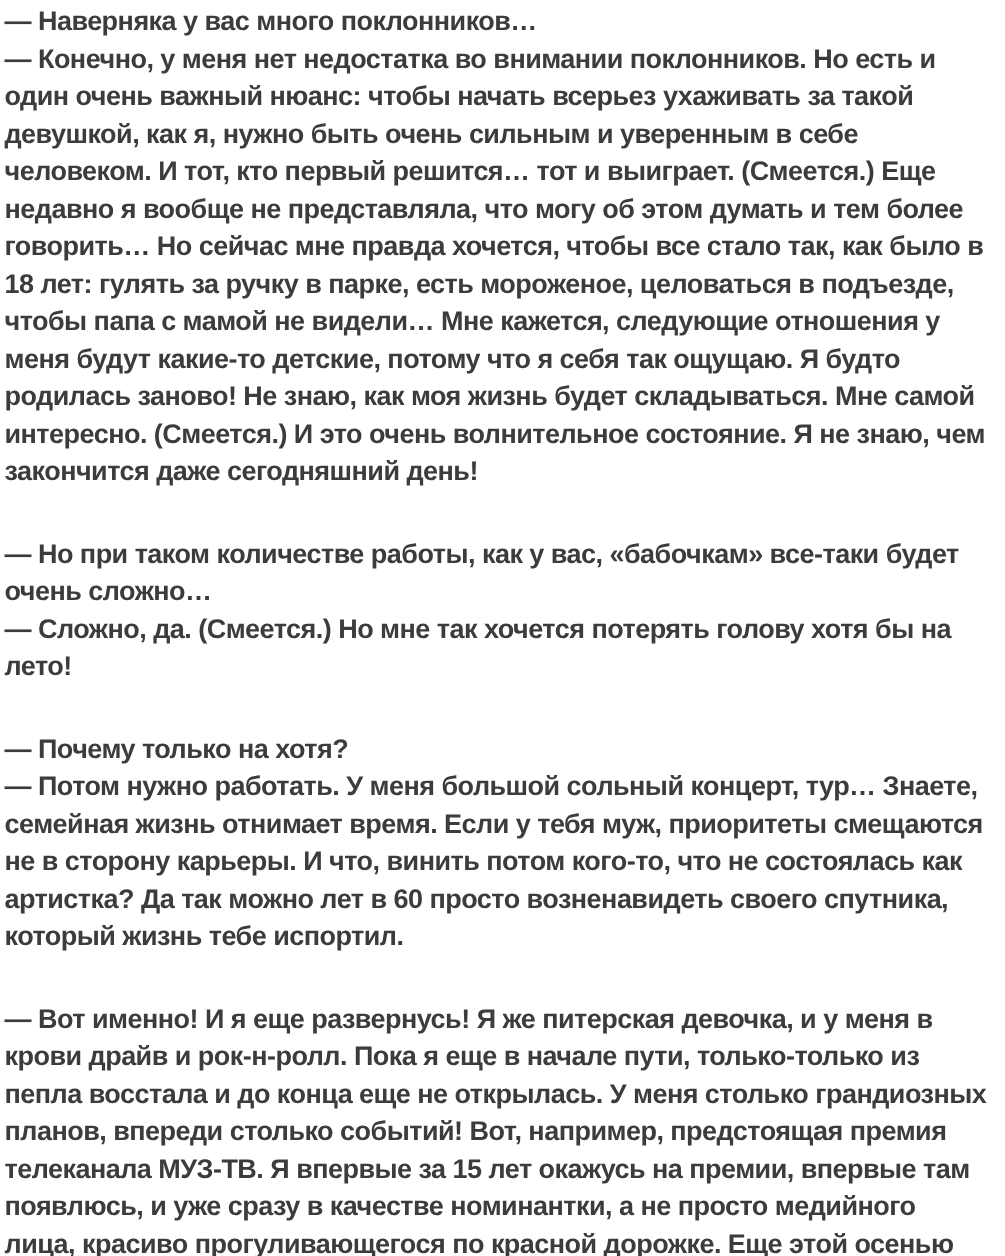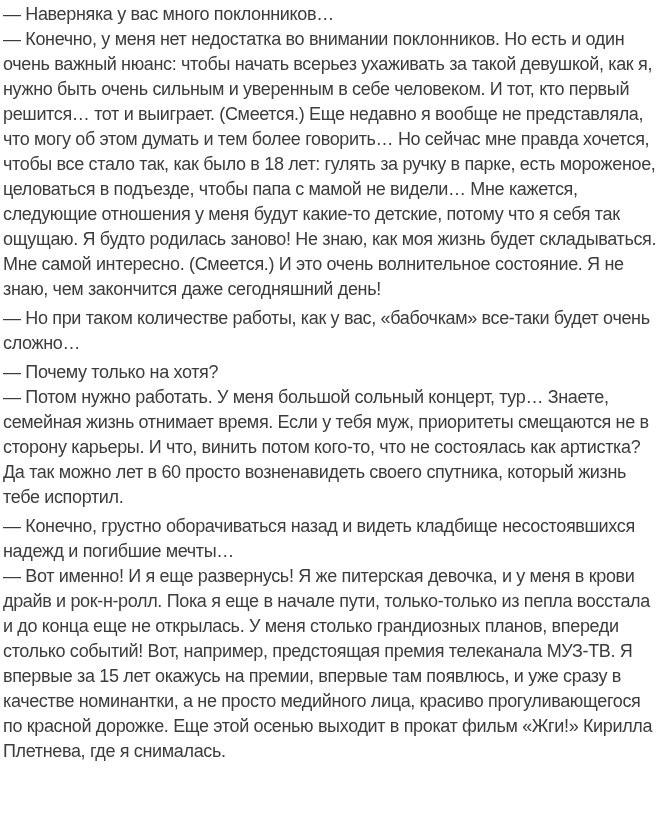--- a/index.html
+++ b/index.html
@@ -19,42 +19,43 @@
     color: #3c3c3c;
     -webkit-font-smoothing: antialiased;
   }
   article {
     width: 100%;
   }
   p {
     margin: 0;
     padding: 0;
     text-align: left;
+    font-weight: bold;
   }
   .qa-group + .qa-group {
-    margin-top: 4px;
+    margin-top: 30px;
   }
 </style>
 </head>
 <body>
 
 <article>
 
   <div class="qa-group">
     <p>— Наверняка у вас много поклонников…</p>
     <p>— Конечно, у меня нет недостатка во внимании поклонников. Но есть и один очень важный нюанс: чтобы начать всерьез ухаживать за такой девушкой, как я, нужно быть очень сильным и уверенным в себе человеком. И тот, кто первый решится… тот и выиграет. (Смеется.) Еще недавно я вообще не представляла, что могу об этом думать и тем более говорить… Но сейчас мне правда хочется, чтобы все стало так, как было в 18 лет: гулять за ручку в парке, есть мороженое, целоваться в подъезде, чтобы папа с мамой не видели… Мне кажется, следующие отношения у меня будут какие-то детские, потому что я себя так ощущаю. Я будто родилась заново! Не знаю, как моя жизнь будет складываться. Мне самой интересно. (Смеется.) И это очень волнительное состояние. Я не знаю, чем закончится даже сегодняшний день!</p>
   </div>
 
   <div class="qa-group">
     <p>— Но при таком количестве работы, как у вас, «бабочкам» все-таки будет очень сложно…</p>
+    <p>— Сложно, да. (Смеется.) Но мне так хочется потерять голову хотя бы на лето!</p>
   </div>
 
   <div class="qa-group">
     <p>— Почему только на хотя?</p>
     <p>— Потом нужно работать. У меня большой сольный концерт, тур… Знаете, семейная жизнь отнимает время. Если у тебя муж, приоритеты смещаются не в сторону карьеры. И что, винить потом кого-то, что не состоялась как артистка? Да так можно лет в 60 просто возненавидеть своего спутника, который жизнь тебе испортил.</p>
   </div>
 
   <div class="qa-group">
-    <p>— Конечно, грустно оборачиваться назад и видеть кладбище несостоявшихся надежд и погибшие мечты…</p>
     <p>— Вот именно! И я еще развернусь! Я же питерская девочка, и у меня в крови драйв и рок-н-ролл. Пока я еще в начале пути, только-только из пепла восстала и до конца еще не открылась. У меня столько грандиозных планов, впереди столько событий! Вот, например, предстоящая премия телеканала МУЗ-ТВ. Я впервые за 15 лет окажусь на премии, впервые там появлюсь, и уже сразу в качестве номинантки, а не просто медийного лица, красиво прогуливающегося по красной дорожке. Еще этой осенью выходит в прокат фильм «Жги!» Кирилла Плетнева, где я снималась.</p>
   </div>
 
 </article>
 
 </body></html>

